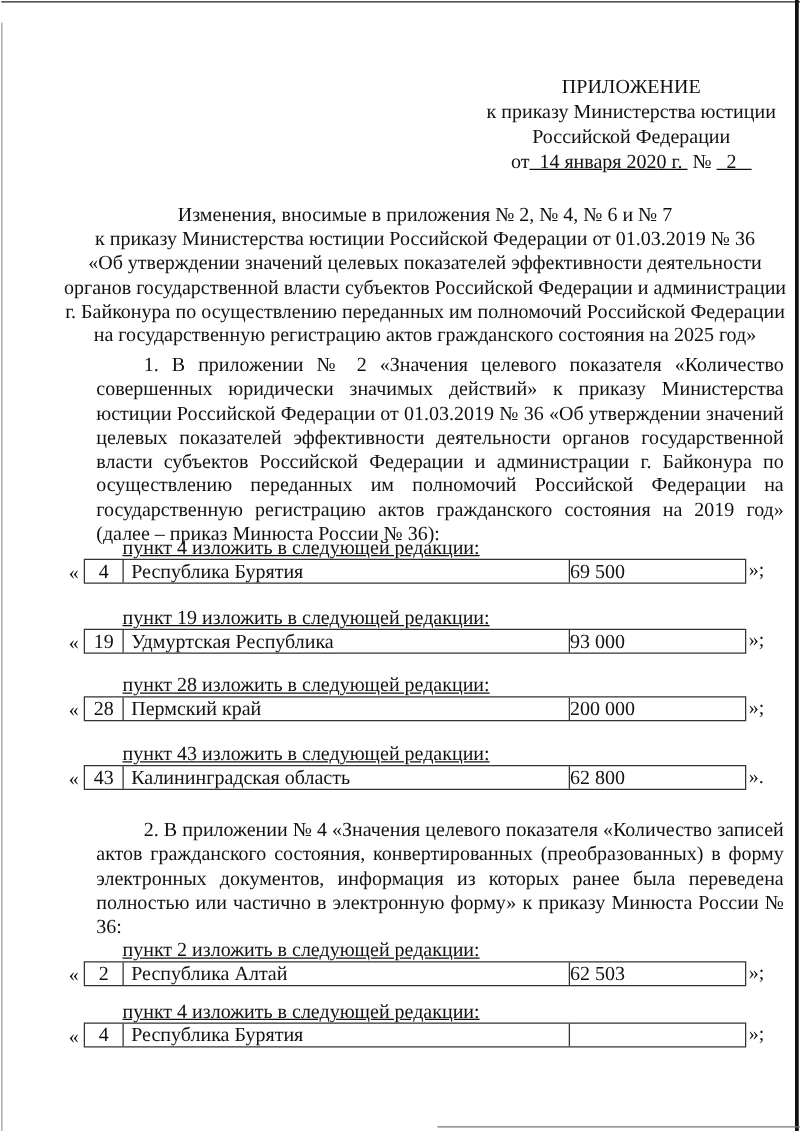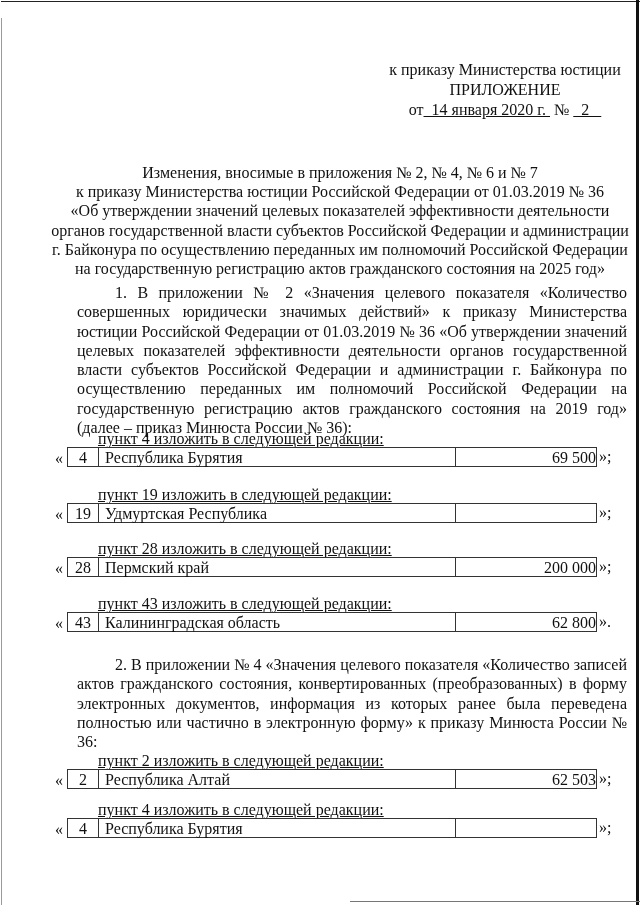--- a/index.html
+++ b/index.html
@@ -32,34 +32,35 @@
   .amend { position: absolute; left: 55px; width: 575px; font-size: 16px; }
   .amend .caption { position: absolute; left: 43px; top: 0; line-height: 18px; white-space: nowrap; text-decoration: underline; }
   .amend .row { position: absolute; left: 0; top: 17px; height: 22px; width: 575px; }
   .amend .oq { position: absolute; left: 0; top: 3px; width: 12px; line-height: 18px; }
   .amend .tbl {
     position: absolute; left: 12px; top: 0; height: 20px; width: 530px;
     border: 1px solid #333; display: flex; box-sizing: border-box;
   }
   .amend .c-num { width: 30px; border-right: 1px solid #333; text-align: center; line-height: 19px; }
   .amend .c-name { width: 357px; border-right: 1px solid #333; padding-left: 6px; line-height: 19px; box-sizing: border-box; }
-  .amend .c-val { flex: 1; text-align: right; line-height: 19px; }
+  .amend .c-val { flex: 1; text-align: left; line-height: 19px; }
   .amend .cq { position: absolute; left: 544px; top: 1px; line-height: 18px; }
 </style>
 </head>
 <body>
 
 <div class="page-border-top"></div>
 <div class="page-border-left"></div>
 <div class="page-border-right"></div>
 <div class="page-border-bottom"></div>
 
 <div class="header-block">
+  <div>ПРИЛОЖЕНИЕ</div>
   <div>к приказу Министерства юстиции</div>
-  <div>ПРИЛОЖЕНИЕ</div>
+  <div>Российской Федерации</div>
   <div>
     <span>от</span><span class="u">  14 января 2020 г. </span>
     <span>№</span>
     <span class="u">  2   </span>
   </div>
 </div>
 
 <div class="title-block">
   <div>Изменения, вносимые в приложения № 2, № 4, № 6 и № 7</div>
   <div>к приказу Министерства юстиции Российской Федерации от 01.03.2019 № 36</div>
@@ -84,20 +85,21 @@
   </div>
 </div>
 
 <div class="amend" style="top:486px;">
   <div class="caption">пункт 19 изложить в следующей редакции:</div>
   <div class="row">
     <span class="oq">«</span>
     <div class="tbl">
       <div class="c-num">19</div>
       <div class="c-name">Удмуртская Республика</div>
+      <div class="c-val">93 000</div>
     </div>
     <span class="cq">»;</span>
   </div>
 </div>
 
 <div class="amend" style="top:540px;">
   <div class="caption">пункт 28 изложить в следующей редакции:</div>
   <div class="row">
     <span class="oq">«</span>
     <div class="tbl">

